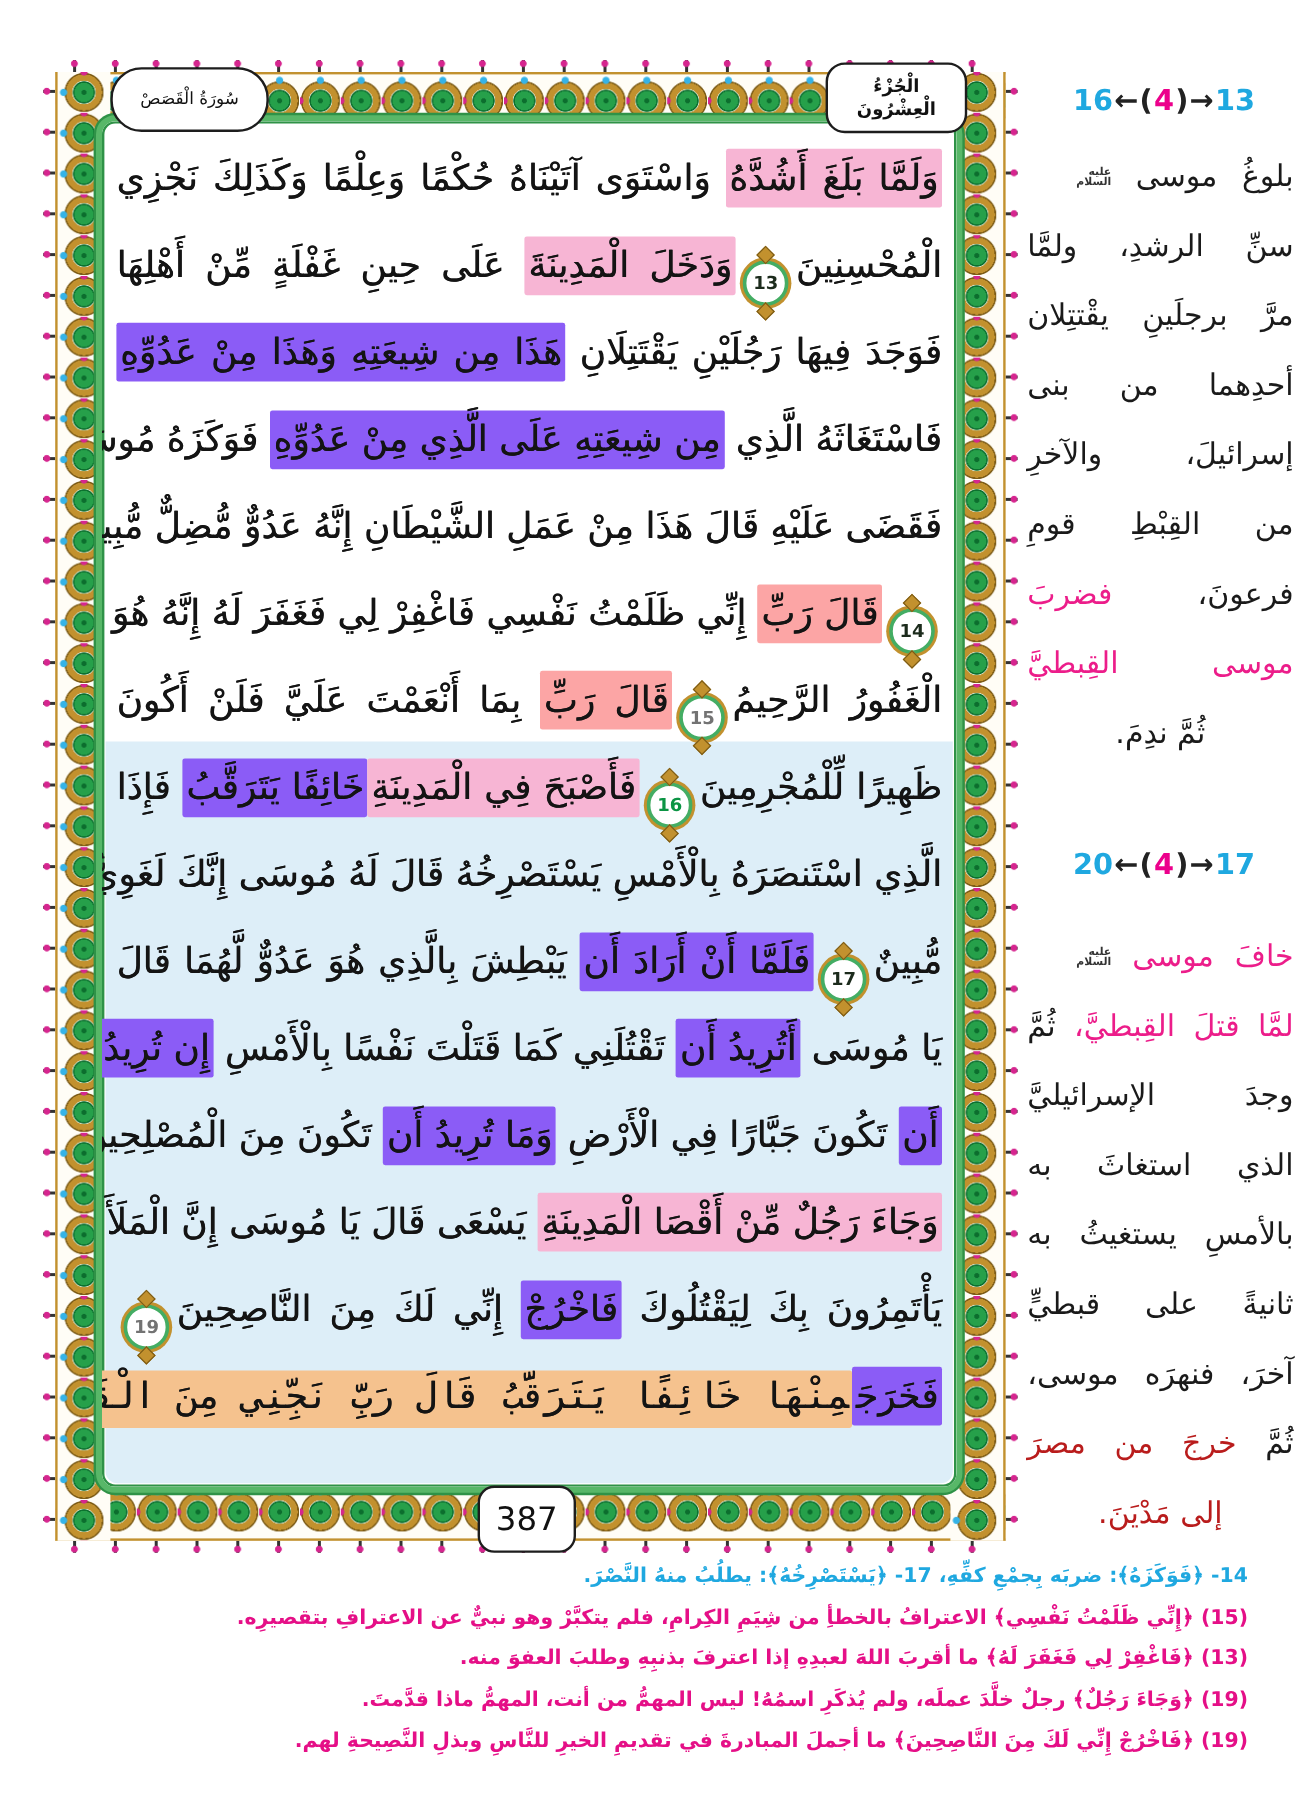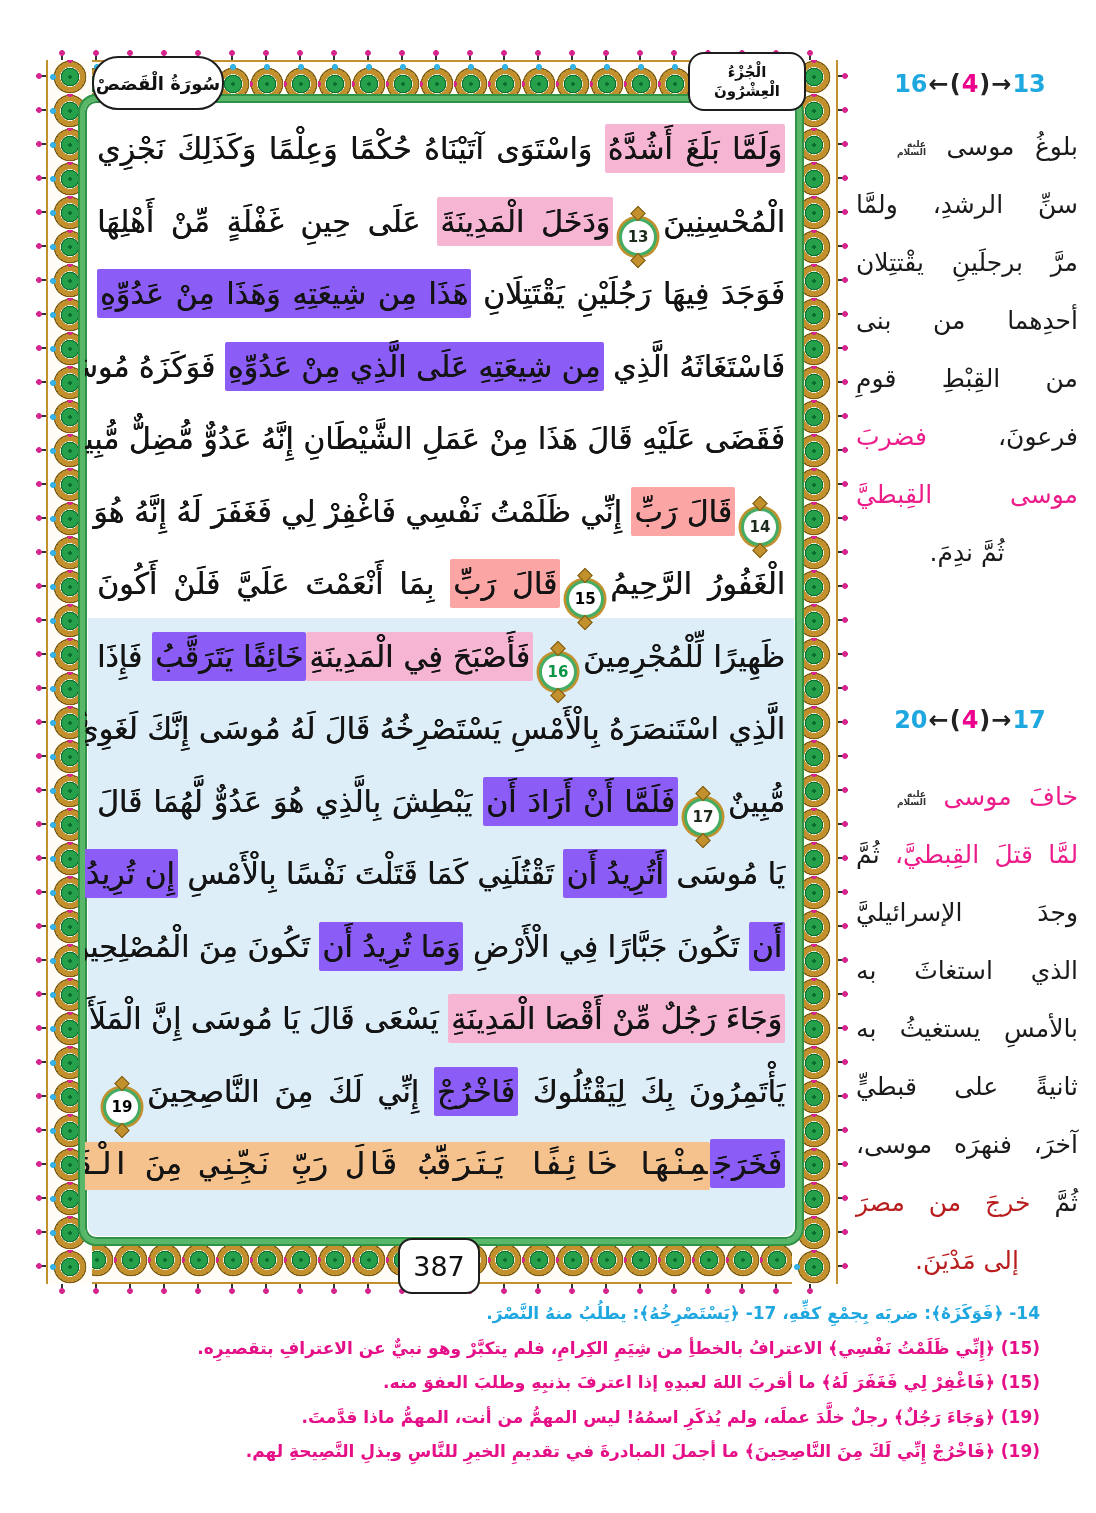--- a/index.html
+++ b/index.html
@@ -57,42 +57,42 @@
   .hl-blue{background:#fca5a5;}
   .hl-orange{background:#f5c28e;font-family:Liberation Mono, monospace;}
   .vmark{position:relative;display:inline-flex;align-items:center;justify-content:center;
     width:32px;height:32px;border-radius:50%;background:#fff;border:3px solid #44ad63;
     box-shadow:0 0 0 2.5px #c2912e;vertical-align:-10px;margin:0 6px;}
   .vmark::before,.vmark::after{content:"";position:absolute;left:50%;width:9px;height:9px;
     background:#c2912e;border:1px solid #7d5c16;transform:translateX(-50%) rotate(45deg);}
   .vmark::before{top:-13px;}
   .vmark::after{bottom:-13px;}
   .vmark b{font-size:15px;font-weight:bold;direction:ltr;text-shadow:none;}
-  .vm-dark b{color:#1c2b1c;} .vm-green b{color:#0b9444;} .vm-magenta b{color:#000000;}
+  .vm-dark b{color:#1c2b1c;} .vm-green b{color:#0b9444;} .vm-magenta b{color:#737373;}
 
   
   #margin-col{position:absolute;left:856px;top:50px;width:228px;}
   .indicator{position:absolute;left:0;right:0;display:flex;direction:ltr;justify-content:center;
     align-items:center;gap:1px;font-size:24px;font-weight:bold;color:#222;}
   .indicator .num{color:#1fa8e0;}
   .indicator .mid{color:#ec008c;}
   .indicator .paren,.indicator .arr{color:#222;}
   .mblock{position:absolute;left:0;right:6px;}
   .mline{height:58px;line-height:58px;direction:rtl;text-align:justify;text-align-last:justify;
     font-size:25px;color:#1a1a1a;white-space:nowrap;}
   .mline.endline{text-align-last:center;}
   .mc-k{color:#1a1a1a;} .mc-m{color:#ec1d8a;} .mc-c{color:#b91c1c;}
   .as-sym{display:inline-block;vertical-align:middle;width:34px;font-size:9px;line-height:8.5px;
     text-align:center;color:#333;font-weight:bold;margin-left:36px;}
 
   
   .cart{position:absolute;background:#fff;border:2.5px solid #1d1d1d;display:flex;
     flex-direction:column;align-items:center;justify-content:center;z-index:5;color:#111;}
   .surah-cart{left:92px;top:56px;width:128px;height:50px;border-radius:26px;
-    font-size:18px;font-weight:bold;}
+    font-size:14px;font-weight:normal;}
   .juz-cart{left:688px;top:52px;width:114px;height:55px;border-radius:16px;
     font-size:15px;font-weight:bold;line-height:19px;}
   .pagenum-cart{left:398px;top:1238px;width:78px;height:52px;border-radius:14px;
     border-width:2px;font-size:27px;z-index:6;}
 
   
   #footnotes{position:absolute;left:50px;right:56px;top:1296px;}
   .fn{height:34.5px;line-height:34.5px;direction:rtl;text-align:right;font-size:17px;
     font-weight:bold;white-space:nowrap;overflow:visible;}
   .fn-cyan{color:#1fa8e0;}
@@ -166,20 +166,21 @@
         <span class="mid">4</span>
         <span class="paren">)</span>
         <span class="arr">→</span>
         <span class="num">13</span>
       </div>
       <div class="mblock" style="top: 68px;">
         <div class="mline"><span class="mc-k">بلوغُ موسى </span><span class="as-sym"><span>عليه</span><br><span>السلام</span></span></div>
         <div class="mline"><span class="mc-k">سنِّ الرشدِ، ولمَّا</span></div>
         <div class="mline"><span class="mc-k">مرَّ برجلَينِ يقْتتِلان</span></div>
         <div class="mline"><span class="mc-k">أحدِهما من بنى</span></div>
+        <div class="mline"><span class="mc-k">إسرائيلَ، والآخرِ</span></div>
         <div class="mline"><span class="mc-k">من القِبْطِ قومِ</span></div>
         <div class="mline"><span class="mc-k">فرعونَ، </span><span class="mc-m">فضربَ</span></div>
         <div class="mline"><span class="mc-m">موسى القِبطيَّ</span></div>
         <div class="mline endline"><span class="mc-k">ثُمَّ ندِمَ.</span></div>
       </div>
       <div class="indicator" style="top: 656px;">
         <span class="num">20</span>
         <span class="arr">←</span>
         <span class="paren">(</span>
         <span class="mid">4</span>
@@ -196,17 +197,17 @@
         <div class="mline"><span class="mc-k">ثانيةً على قبطيٍّ</span></div>
         <div class="mline"><span class="mc-k">آخرَ، فنهرَه موسى،</span></div>
         <div class="mline"><span class="mc-k">ثُمَّ </span><span class="mc-c">خرجَ من مصرَ</span></div>
         <div class="mline endline"><span class="mc-c">إلى مَدْيَنَ.</span></div>
       </div>
     </div>
 
   <div id="footnotes">
       <div class="fn fn-cyan">14- ﴿فَوَكَزَهُ﴾: ضربَه بِجمْعِ كفِّهِ، 17- ﴿يَسْتَصْرِخُهُ﴾: يطلُبُ منهُ النَّصْرَ.</div>
       <div class="fn fn-magenta">(15) ﴿إِنِّي ظَلَمْتُ نَفْسِي﴾ الاعترافُ بالخطأِ من شِيَمِ الكِرامِ، فلم يتكبَّرْ وهو نبيٌّ عن الاعترافِ بتقصيرِه.</div>
-      <div class="fn fn-magenta">(15) ﴿فَاغْفِرْ لِي فَغَفَرَ لَهُ﴾ ما أقربَ اللهَ لعبدِهِ إذا اعترفَ بذنبِهِ وطلبَ العفوَ منه.</div>
+      <div class="fn fn-magenta">(13) ﴿فَاغْفِرْ لِي فَغَفَرَ لَهُ﴾ ما أقربَ اللهَ لعبدِهِ إذا اعترفَ بذنبِهِ وطلبَ العفوَ منه.</div>
       <div class="fn fn-magenta">(19) ﴿وَجَاءَ رَجُلٌ﴾ رجلٌ خلَّدَ عملَه، ولم يُذكَرِ اسمُهُ! ليس المهمُّ من أنت، المهمُّ ماذا قدَّمتَ.</div>
       <div class="fn fn-magenta">(19) ﴿فَاخْرُجْ إِنِّي لَكَ مِنَ النَّاصِحِينَ﴾ ما أجملَ المبادرةَ في تقديمِ الخيرِ للنَّاسِ وبذلِ النَّصِيحةِ لهم.</div>
     </div>
 </div>
 
 </body></html>

